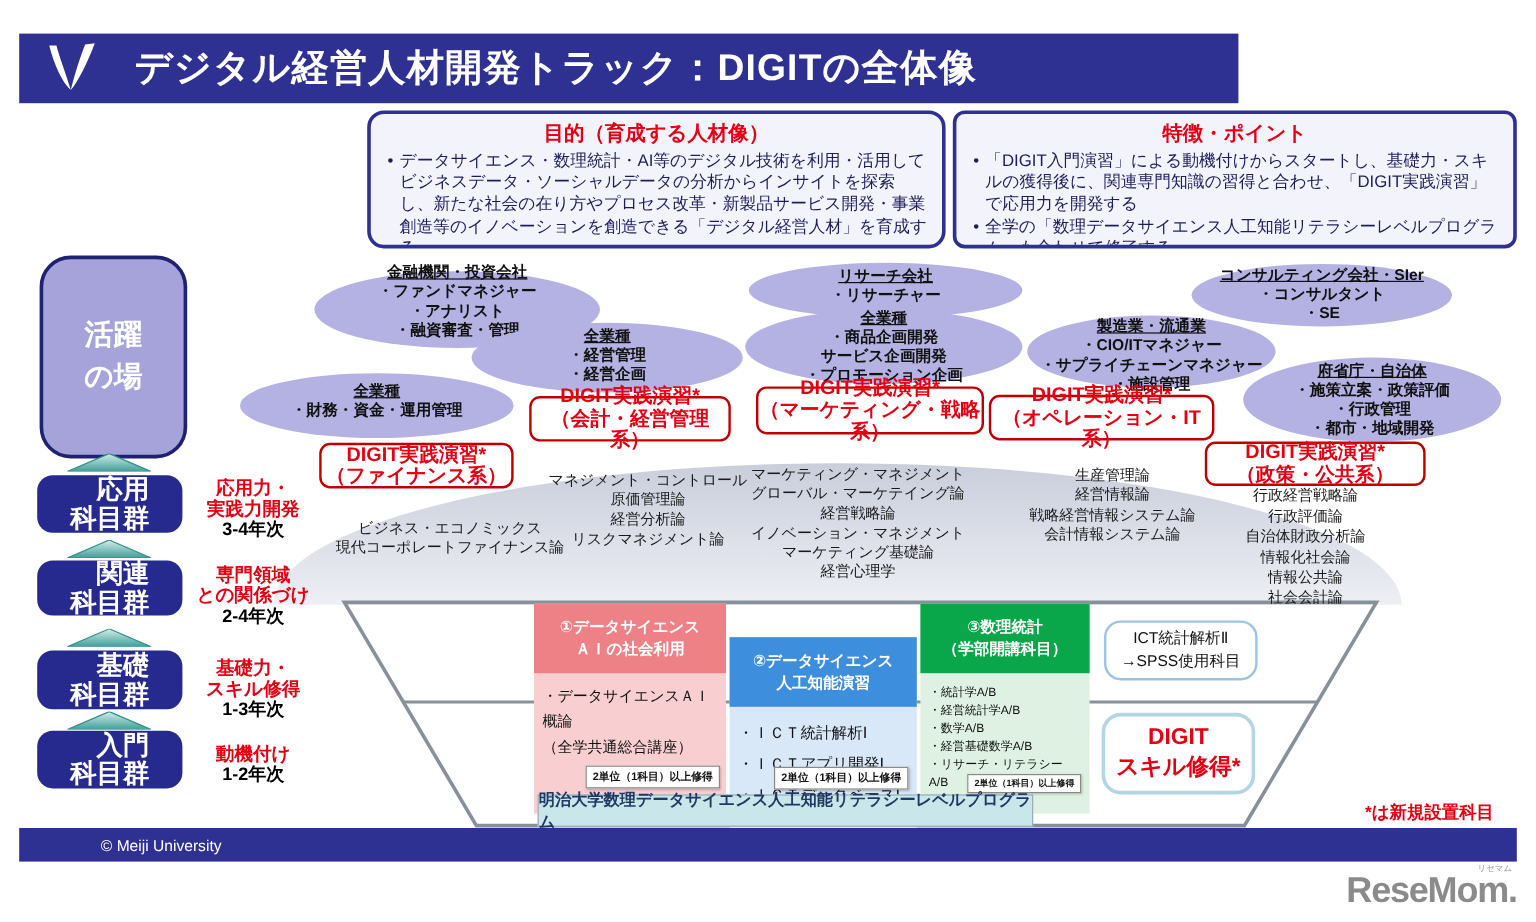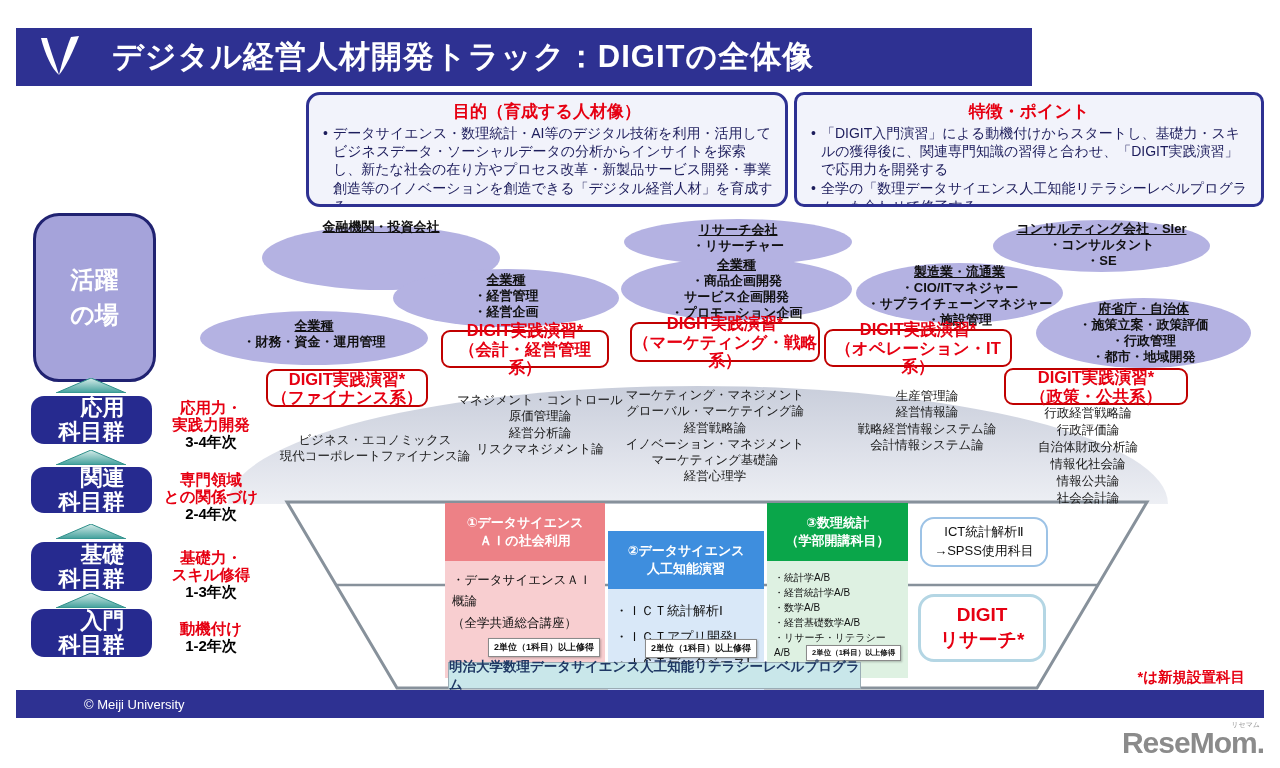--- a/index.html
+++ b/index.html
@@ -193,20 +193,23 @@
 科目群</div>
   </div>
   <div class="level-note" style="top:620px">
     <div class="note-red pre">動機付け</div>
     <div class="note-years">1-2年次</div>
   </div>
 
   <div class="ell" style="left:262px;top:226px;width:238px;height:64px"></div>
   <div class="ell-text" style="left:262px;top:219px;width:238px">
     <div class="ell-title">金融機関・投資会社</div>
+    <div class="pre">・ファンドマネジャー
+・アナリスト
+・融資審査・管理</div>
   </div>
 
   <div class="ell" style="left:393px;top:269px;width:226px;height:58px"></div>
   <div class="ell-text" style="left:393px;top:272px;width:226px">
     <div class="ell-title">全業種</div>
     <div class="pre">・経営管理
 ・経営企画</div>
   </div>
 
   <div class="ell" style="left:200px;top:311px;width:228px;height:54px"></div>
@@ -323,21 +326,21 @@
   <div class="credit-tag" style="left:488px;top:638px;font-size:9px">2単位（1科目）以上修得</div>
   <div class="credit-tag" style="left:645px;top:639px;font-size:9px">2単位（1科目）以上修得</div>
   <div class="credit-tag" style="left:806px;top:645px;font-size:7.5px">2単位（1科目）以上修得</div>
 
   <div class="ict-box">
     <div class="pre">ICT統計解析Ⅱ
 →SPSS使用科目</div>
   </div>
   <div class="intro-box">
     <div class="pre">DIGIT
-リサーチ*</div>
+スキル修得*</div>
   </div>
 
   <div class="literacy-bar">
     <div>明治大学数理データサイエンス人工知能リテラシーレベルプログラム</div>
   </div>
 
   <div class="new-note">*は新規設置科目</div>
 
   <div class="footbar">
     <div class="copyright">© Meiji University</div>

